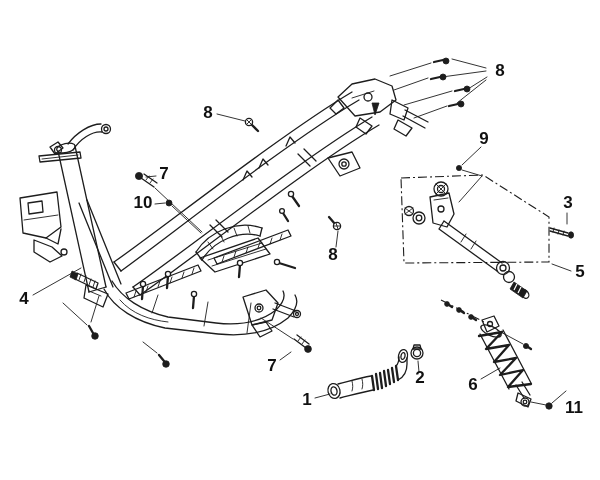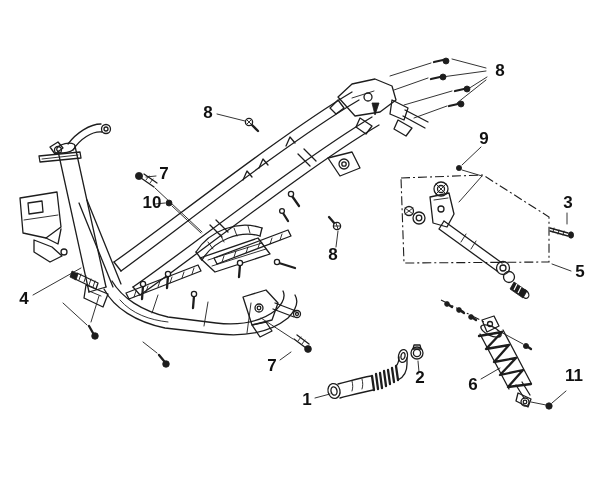--- a/index.html
+++ b/index.html
@@ -300,22 +300,22 @@
 <div class="callout" style="left:568px;top:203px;">3</div>
 <div class="callout" style="left:24px;top:299px;">4</div>
 <div class="callout" style="left:580px;top:272px;">5</div>
 <div class="callout" style="left:473px;top:385px;">6</div>
 <div class="callout" style="left:164px;top:174px;">7</div>
 <div class="callout" style="left:272px;top:366px;">7</div>
 <div class="callout" style="left:208px;top:113px;">8</div>
 <div class="callout" style="left:333px;top:255px;">8</div>
 <div class="callout" style="left:500px;top:71px;">8</div>
 <div class="callout" style="left:484px;top:139px;">9</div>
-<div class="callout" style="left:152px;top:203px;">10</div>
-<div class="callout" style="left:574px;top:376px;">11</div>
+<div class="callout" style="left:143px;top:203px;">10</div>
+<div class="callout" style="left:574px;top:408px;">11</div>
 
 <svg width="600" height="480" viewBox="0 0 600 480" style="pointer-events:none;">
   <g>
     <path class="thin" d="M261,318 L293,339"></path>
     <path class="thin" d="M280,360 L291,352"></path>
     <path class="ln" d="M294,339 L306,348 M297,335 L309,344"></path>
     <path class="thin" d="M298,341 L301,337 M302,344 L305,340"></path>
     <circle class="fl" cx="308" cy="349" r="3.4"></circle>
   </g>
 </svg>

